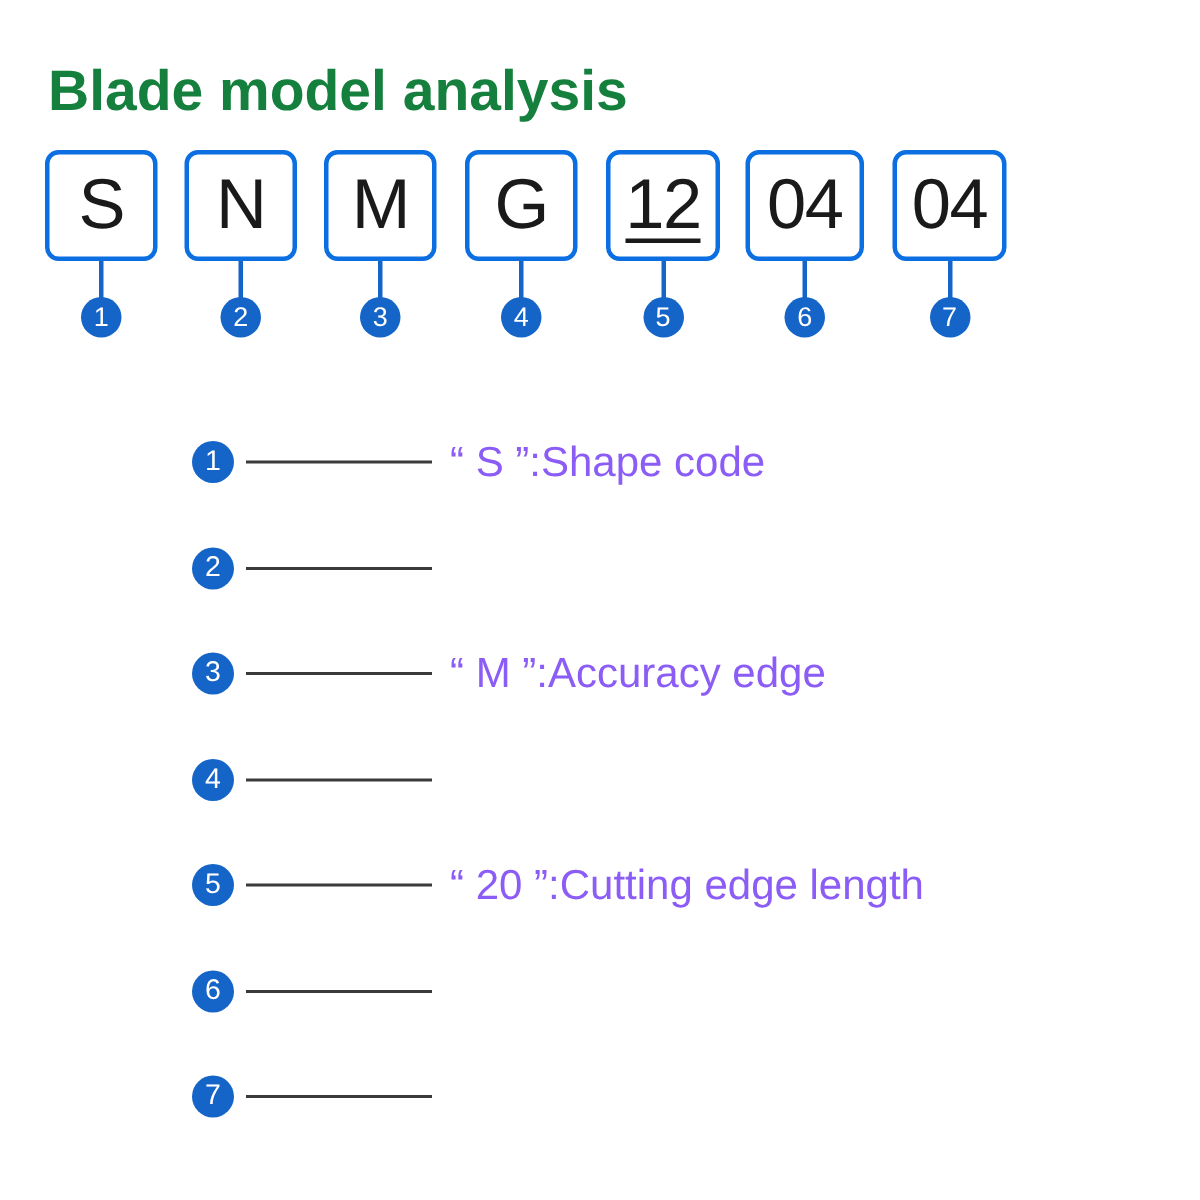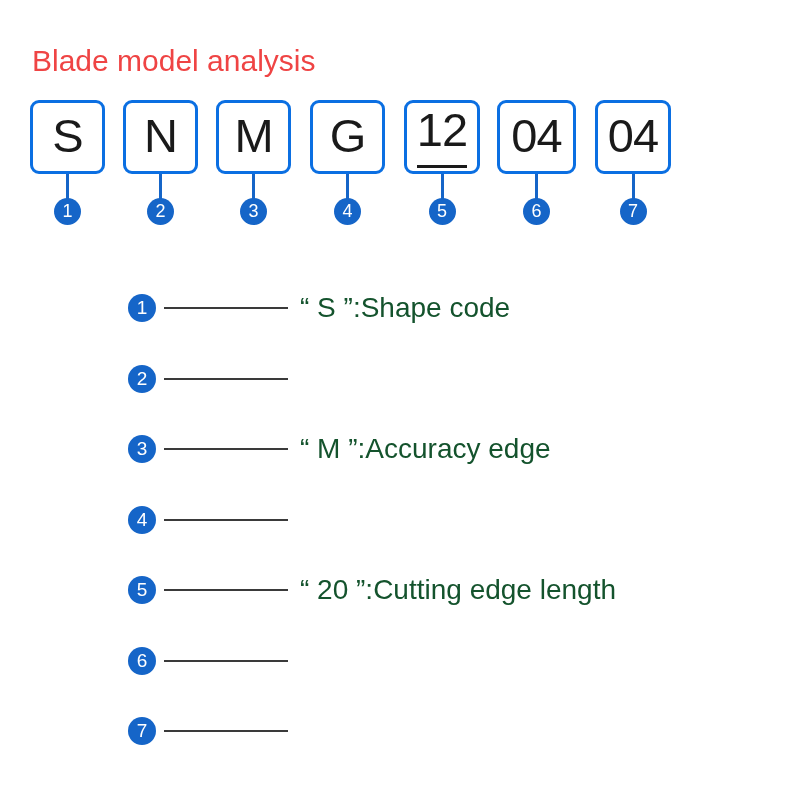--- a/index.html
+++ b/index.html
@@ -20,24 +20,24 @@
     position: relative;
     width: 800px;
     height: 800px;
   }
 
   
   .title {
     position: absolute;
     left: 32px;
     top: 38px;
-    font-size: 30px;
+    font-size: 38px;
     line-height: 46px;
-    font-weight: 400;
-    color: #ef4444;
+    font-weight: 700;
+    color: #15803d;
     letter-spacing: 0px;
     white-space: nowrap;
   }
 
   
   .code-row {
     position: absolute;
     left: 0;
     top: 100px;
     width: 800px;
@@ -67,21 +67,21 @@
     font-size: 47px;
     line-height: 50px;
     font-weight: 400;
     color: #1a1a1a;
     letter-spacing: -1px;
     padding-bottom: 3px;
   }
 
   .code-text.underlined {
     border-bottom: 3px solid #1a1a1a;
-    padding-bottom: 12px;
+    padding-bottom: 0px;
     line-height: 46px;
   }
 
   .connector {
     position: absolute;
     top: 74px;
     width: 3px;
     height: 26px;
     background: #1565c8;
   }
@@ -134,21 +134,21 @@
     height: 2px;
     background: #3a3a3a;
     margin-left: 8px;
     margin-right: 12px;
   }
 
   .legend-label {
     flex: 0 0 auto;
     font-size: 28px;
     line-height: 34px;
-    color: #14532d;
+    color: #8b5cf6;
     white-space: nowrap;
     font-weight: 400;
   }
 </style>
 </head>
 <body>
 
 <div id="page">
 
   <div class="title">Blade model analysis</div>

